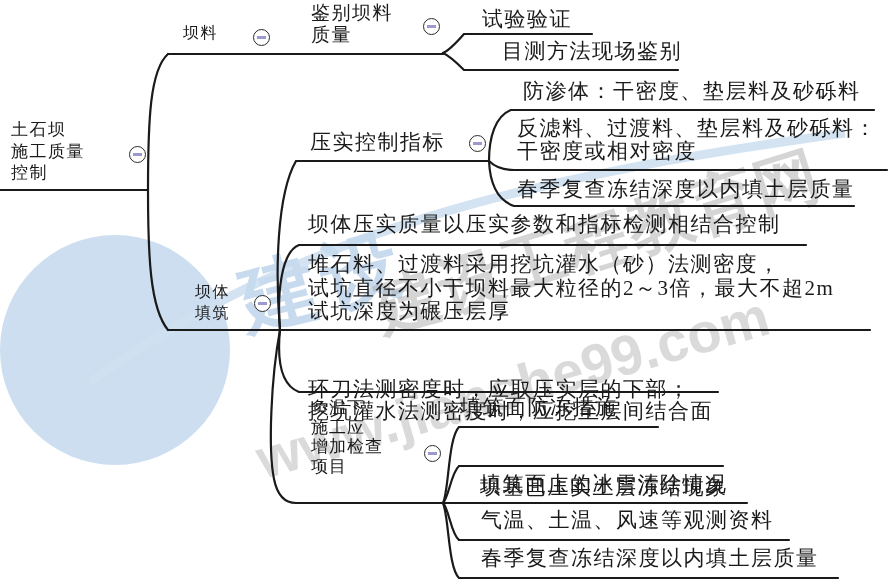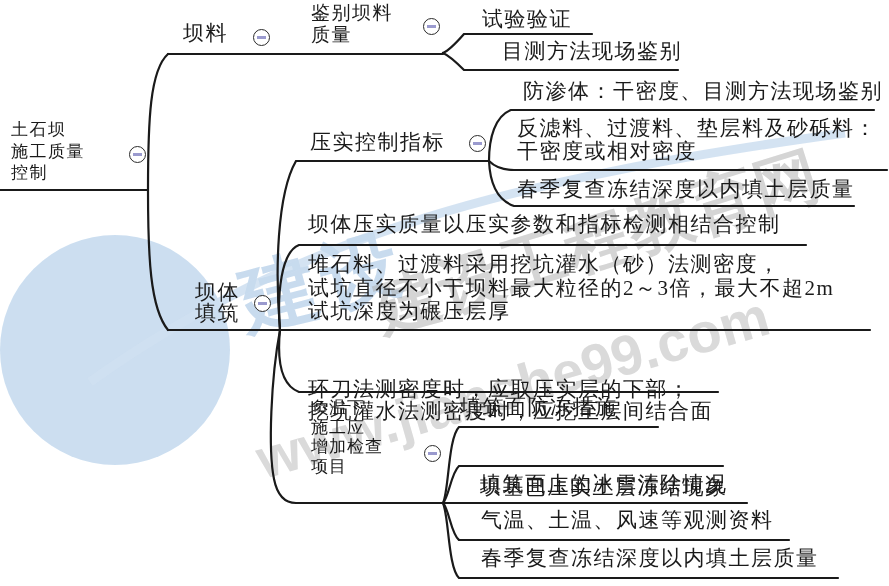--- a/index.html
+++ b/index.html
@@ -35,21 +35,21 @@
     left:258px;top:428px;font-size:56px;font-weight:bold;color:#b5b5b5;
     transform:rotate(-16deg);transform-origin:0 50%;opacity:.5;
     font-family:"Liberation Sans","DejaVu Sans",sans-serif;
   }
   
   #wires{position:absolute;left:0;top:0;z-index:2;}
   #wires path{fill:none;stroke:#1a1a1a;stroke-width:2.2;stroke-linecap:round;}
   
   .node{position:absolute;z-index:3;white-space:nowrap;letter-spacing:1.5px;}
   .t17{font-size:17px;line-height:21.5px;font-family:Liberation Mono, monospace;}
-  .t18{font-size:21px;line-height:20.5px;}
+  .t18{font-size:16px;line-height:20.5px;}
   .t20{font-size:19px;line-height:21.5px;}
   .leaf{font-size:21px;line-height:23px;}
   .lh235{line-height:23.5px;}
   .lh22{line-height:22px;}
   .lh195{line-height:19.5px;letter-spacing:1px;}
   
   .collapse{
     position:absolute;z-index:4;width:15px;height:15px;border-radius:50%;
     border:1.6px solid #2a2a2a;background:#ffffff;cursor:pointer;
   }
@@ -108,21 +108,21 @@
     <div>鉴别坝料</div>
     <div>质量</div>
   </div>
 
   <div class="node leaf" style="left:482px;top:8px;">试验验证</div>
 
   <div class="node leaf" style="left:482px;top:40px;margin-left:20px;">目测方法现场鉴别</div>
 
   <div class="node leaf" style="left:310px;top:131px;">压实控制指标</div>
 
-  <div class="node leaf" style="left:523px;top:80px;">防渗体：干密度、目测方法现场鉴别</div>
+  <div class="node leaf" style="left:523px;top:80px;">防渗体：干密度、垫层料及砂砾料</div>
 
   <div class="node leaf" style="left:517px;top:117px;">
     <div>反滤料、过渡料、垫层料及砂砾料：</div>
     <div>干密度或相对密度</div>
   </div>
 
   <div class="node leaf" style="left:517px;top:178px;">春季复查冻结深度以内填土层质量</div>
 
   <div class="node t18" style="left:195px;top:282px;text-align:right;">
     <div>坝体</div>

